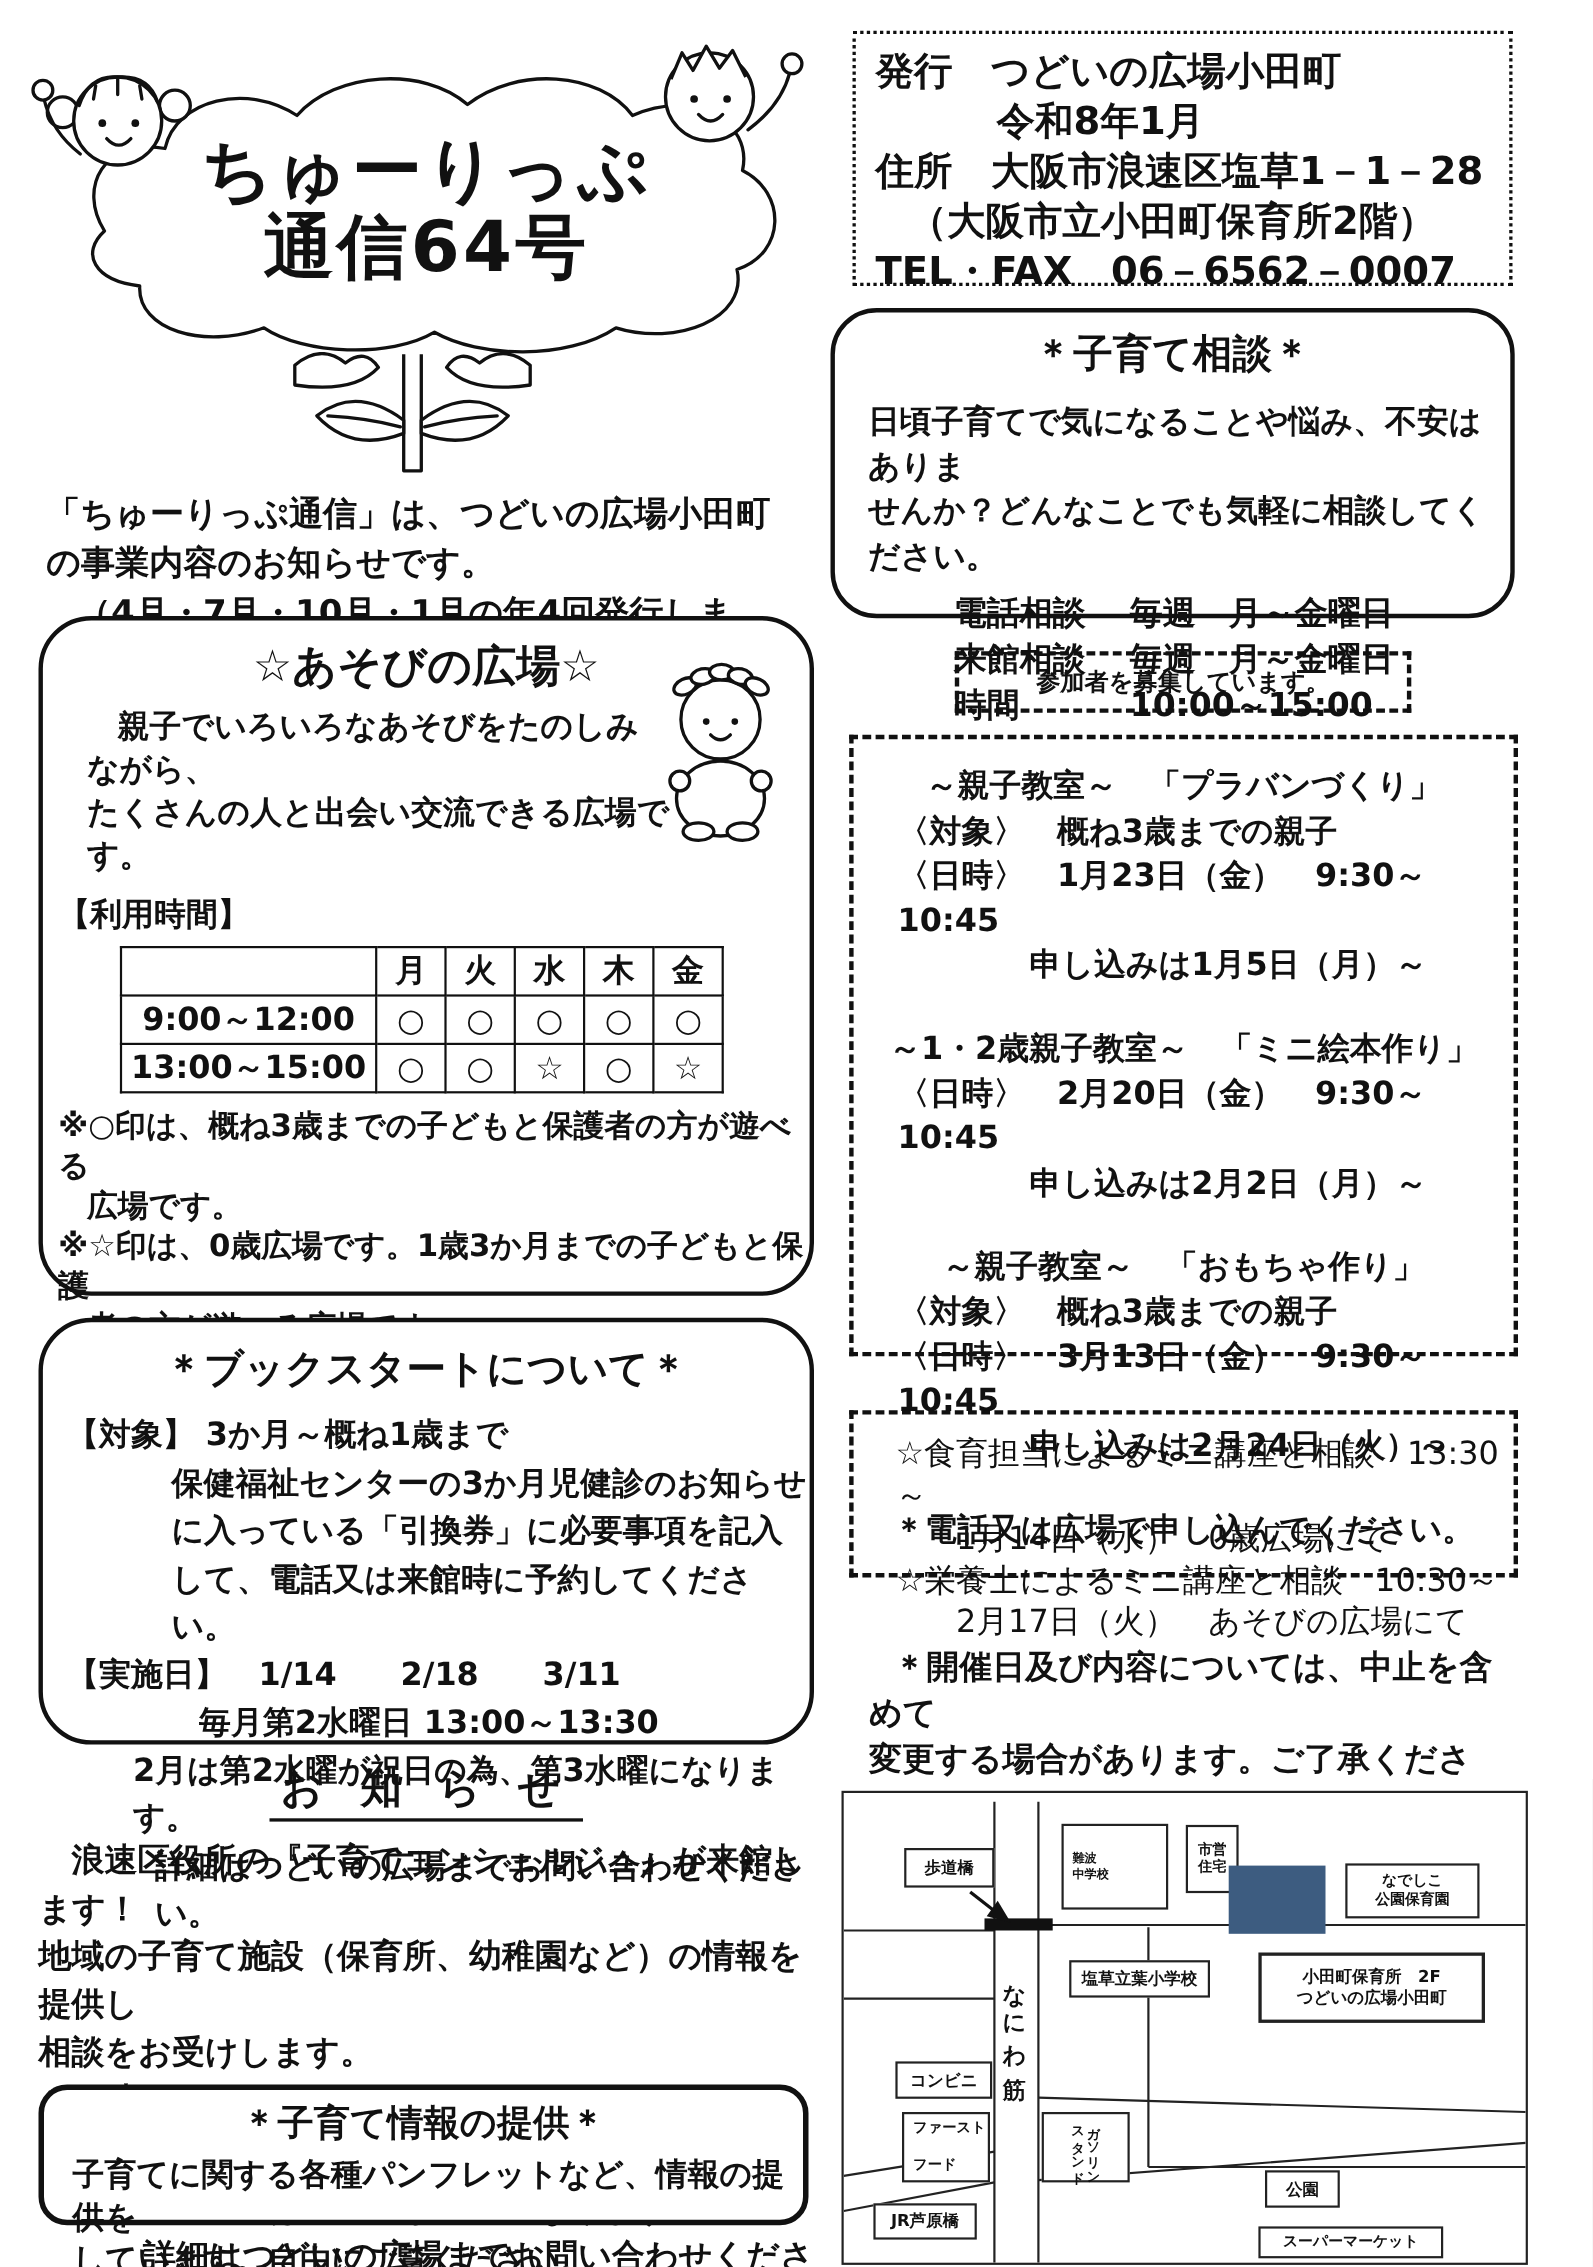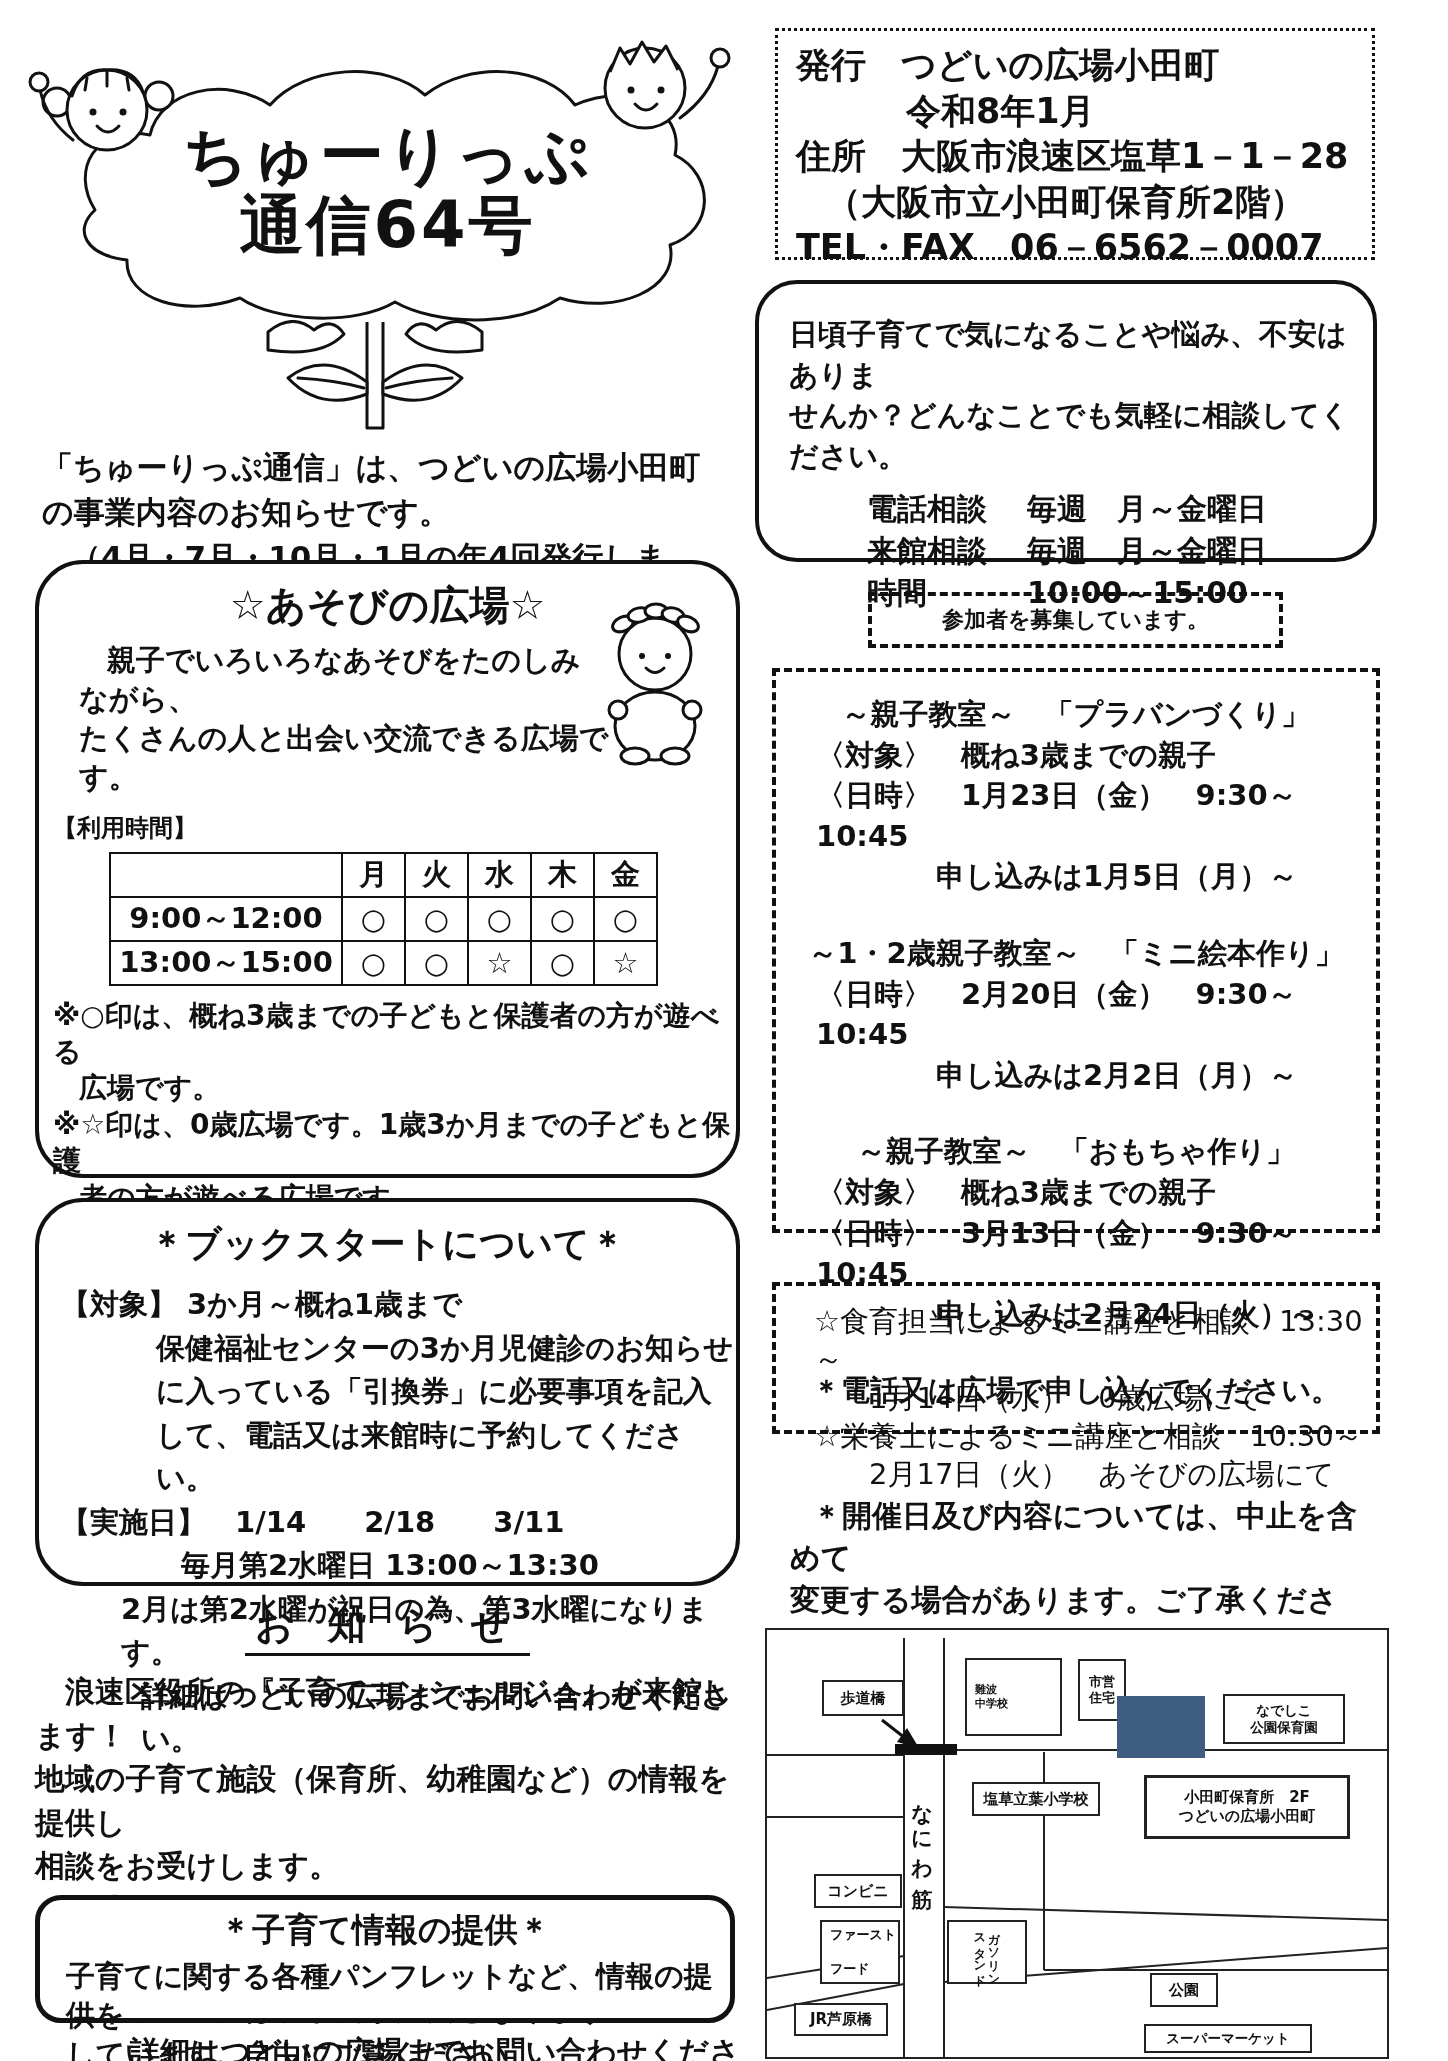--- a/index.html
+++ b/index.html
@@ -15,21 +15,21 @@
     font-weight:900;font-size:64px;letter-spacing:3px;line-height:1.1;}
   
   .intro{left:42px;top:445px;width:690px;font-size:31px;font-weight:700;line-height:1.45;}
   .intro .ind{padding-left:28px;}
   
   .rbox{border:4px solid #111;border-radius:48px;background:#fff;}
   .asobi{left:35px;top:560px;width:705px;height:618px;padding-top:14px;box-sizing:border-box;}
   .sec-title{text-align:center;font-weight:900;font-size:40px;}
   .asobi .desc{margin:8px 0 0 40px;width:530px;font-size:29px;font-weight:700;line-height:1.35;}
   .asobi .desc .ind{text-indent:28px;}
-  .hours-label{margin:14px 0 0 14px;font-size:24px;font-weight:700;}
+  .hours-label{margin:14px 0 0 14px;font-size:29px;font-weight:700;}
   table.sched{border-collapse:collapse;margin:8px 0 0 70px;}
   table.sched th,table.sched td{border:2.5px solid #111;text-align:center;
     font-size:29px;font-weight:700;padding:0;}
   table.sched .tcol{width:230px;height:42px;}
   table.sched .dcol{width:61px;height:40px;}
   .notes{margin:12px 0 0 14px;font-size:28px;font-weight:700;line-height:1.3;}
   .notes .ind{padding-left:26px;}
   .asobi .closing{margin:24px 0 0 80px;font-size:29px;font-weight:700;line-height:1.4;}
   
   .bookstart{left:35px;top:1198px;width:705px;height:388px;padding-top:18px;box-sizing:border-box;}
@@ -150,20 +150,21 @@
 
   <div class="abs publisher">
     <div>発行　つどいの広場小田町</div>
     <div class="pl110">令和8年1月</div>
     <div>住所　大阪市浪速区塩草1－1－28</div>
     <div class="pl30">（大阪市立小田町保育所2階）</div>
     <div>TEL・FAX　06－6562－0007</div>
   </div>
 
   <div class="abs rbox consult">
+    <div class="sec-title">＊子育て相談＊</div>
     <div class="body">
       <div>日頃子育てで気になることや悩み、不安はありま</div>
       <div>せんか？どんなことでも気軽に相談してください。</div>
     </div>
     <div class="rows">
       <div>
         <span class="lbl">電話相談</span><span>毎週　月～金曜日</span>
       </div>
       <div>
         <span class="lbl">来館相談</span><span>毎週　月～金曜日</span>

